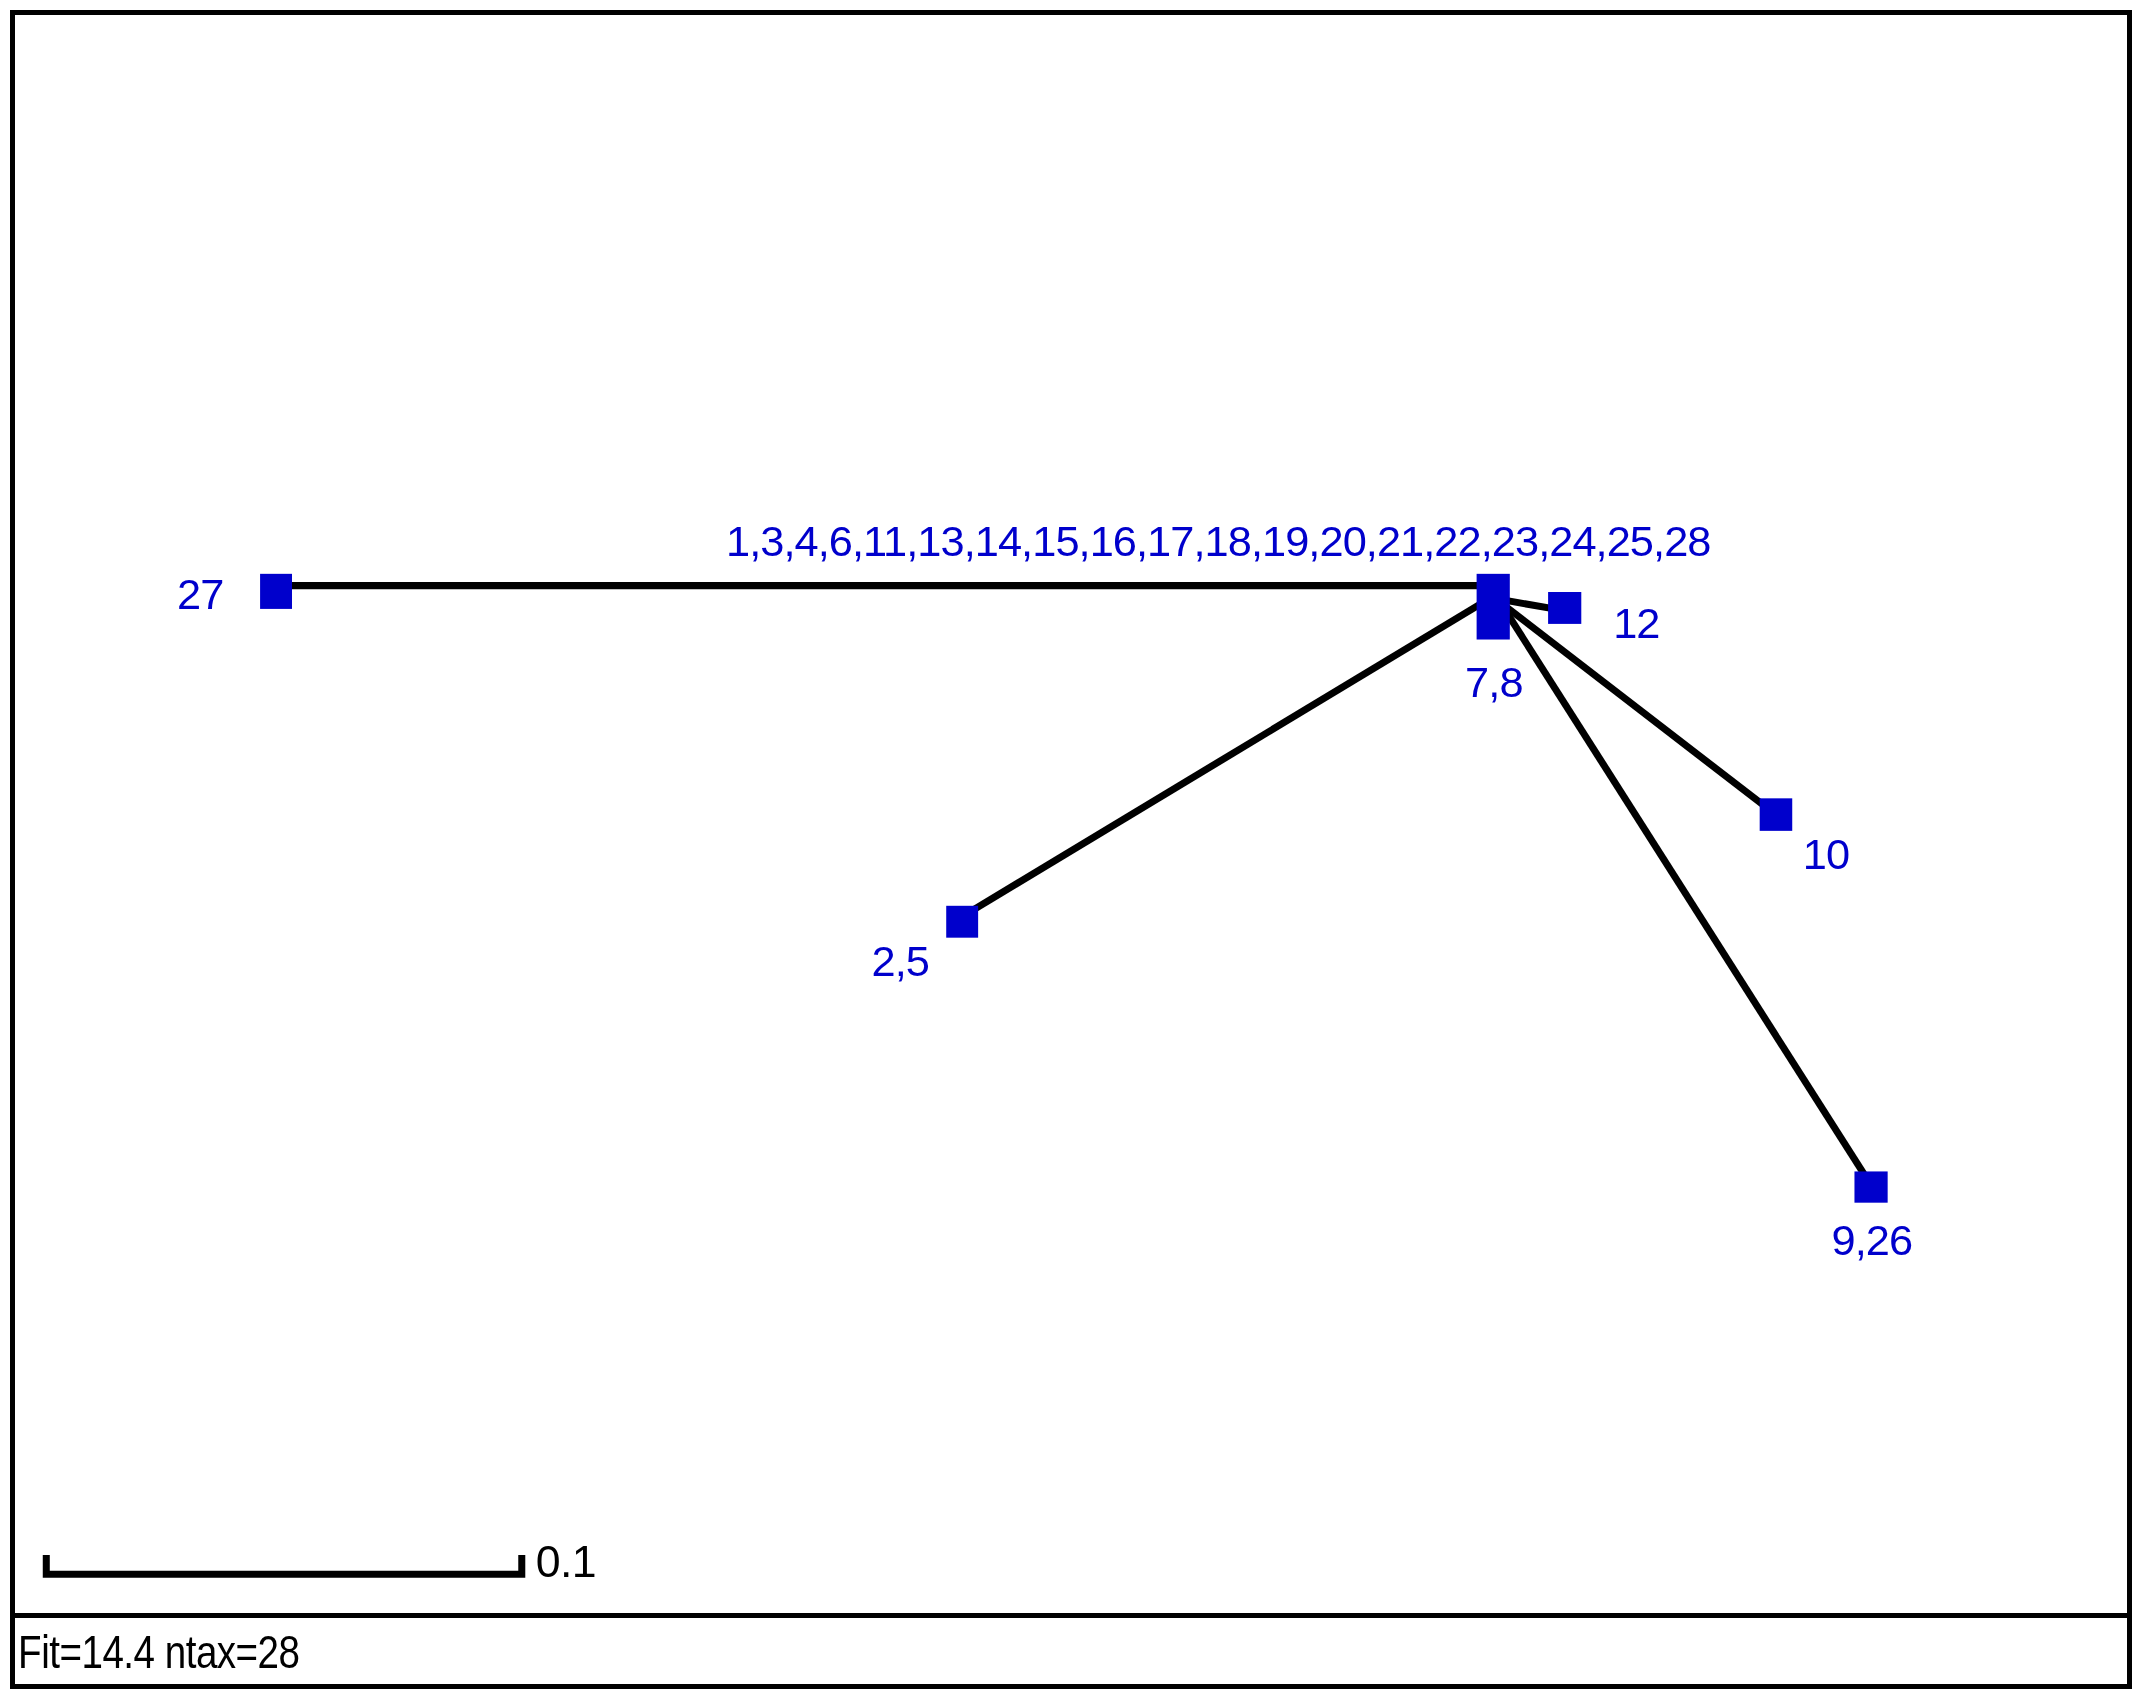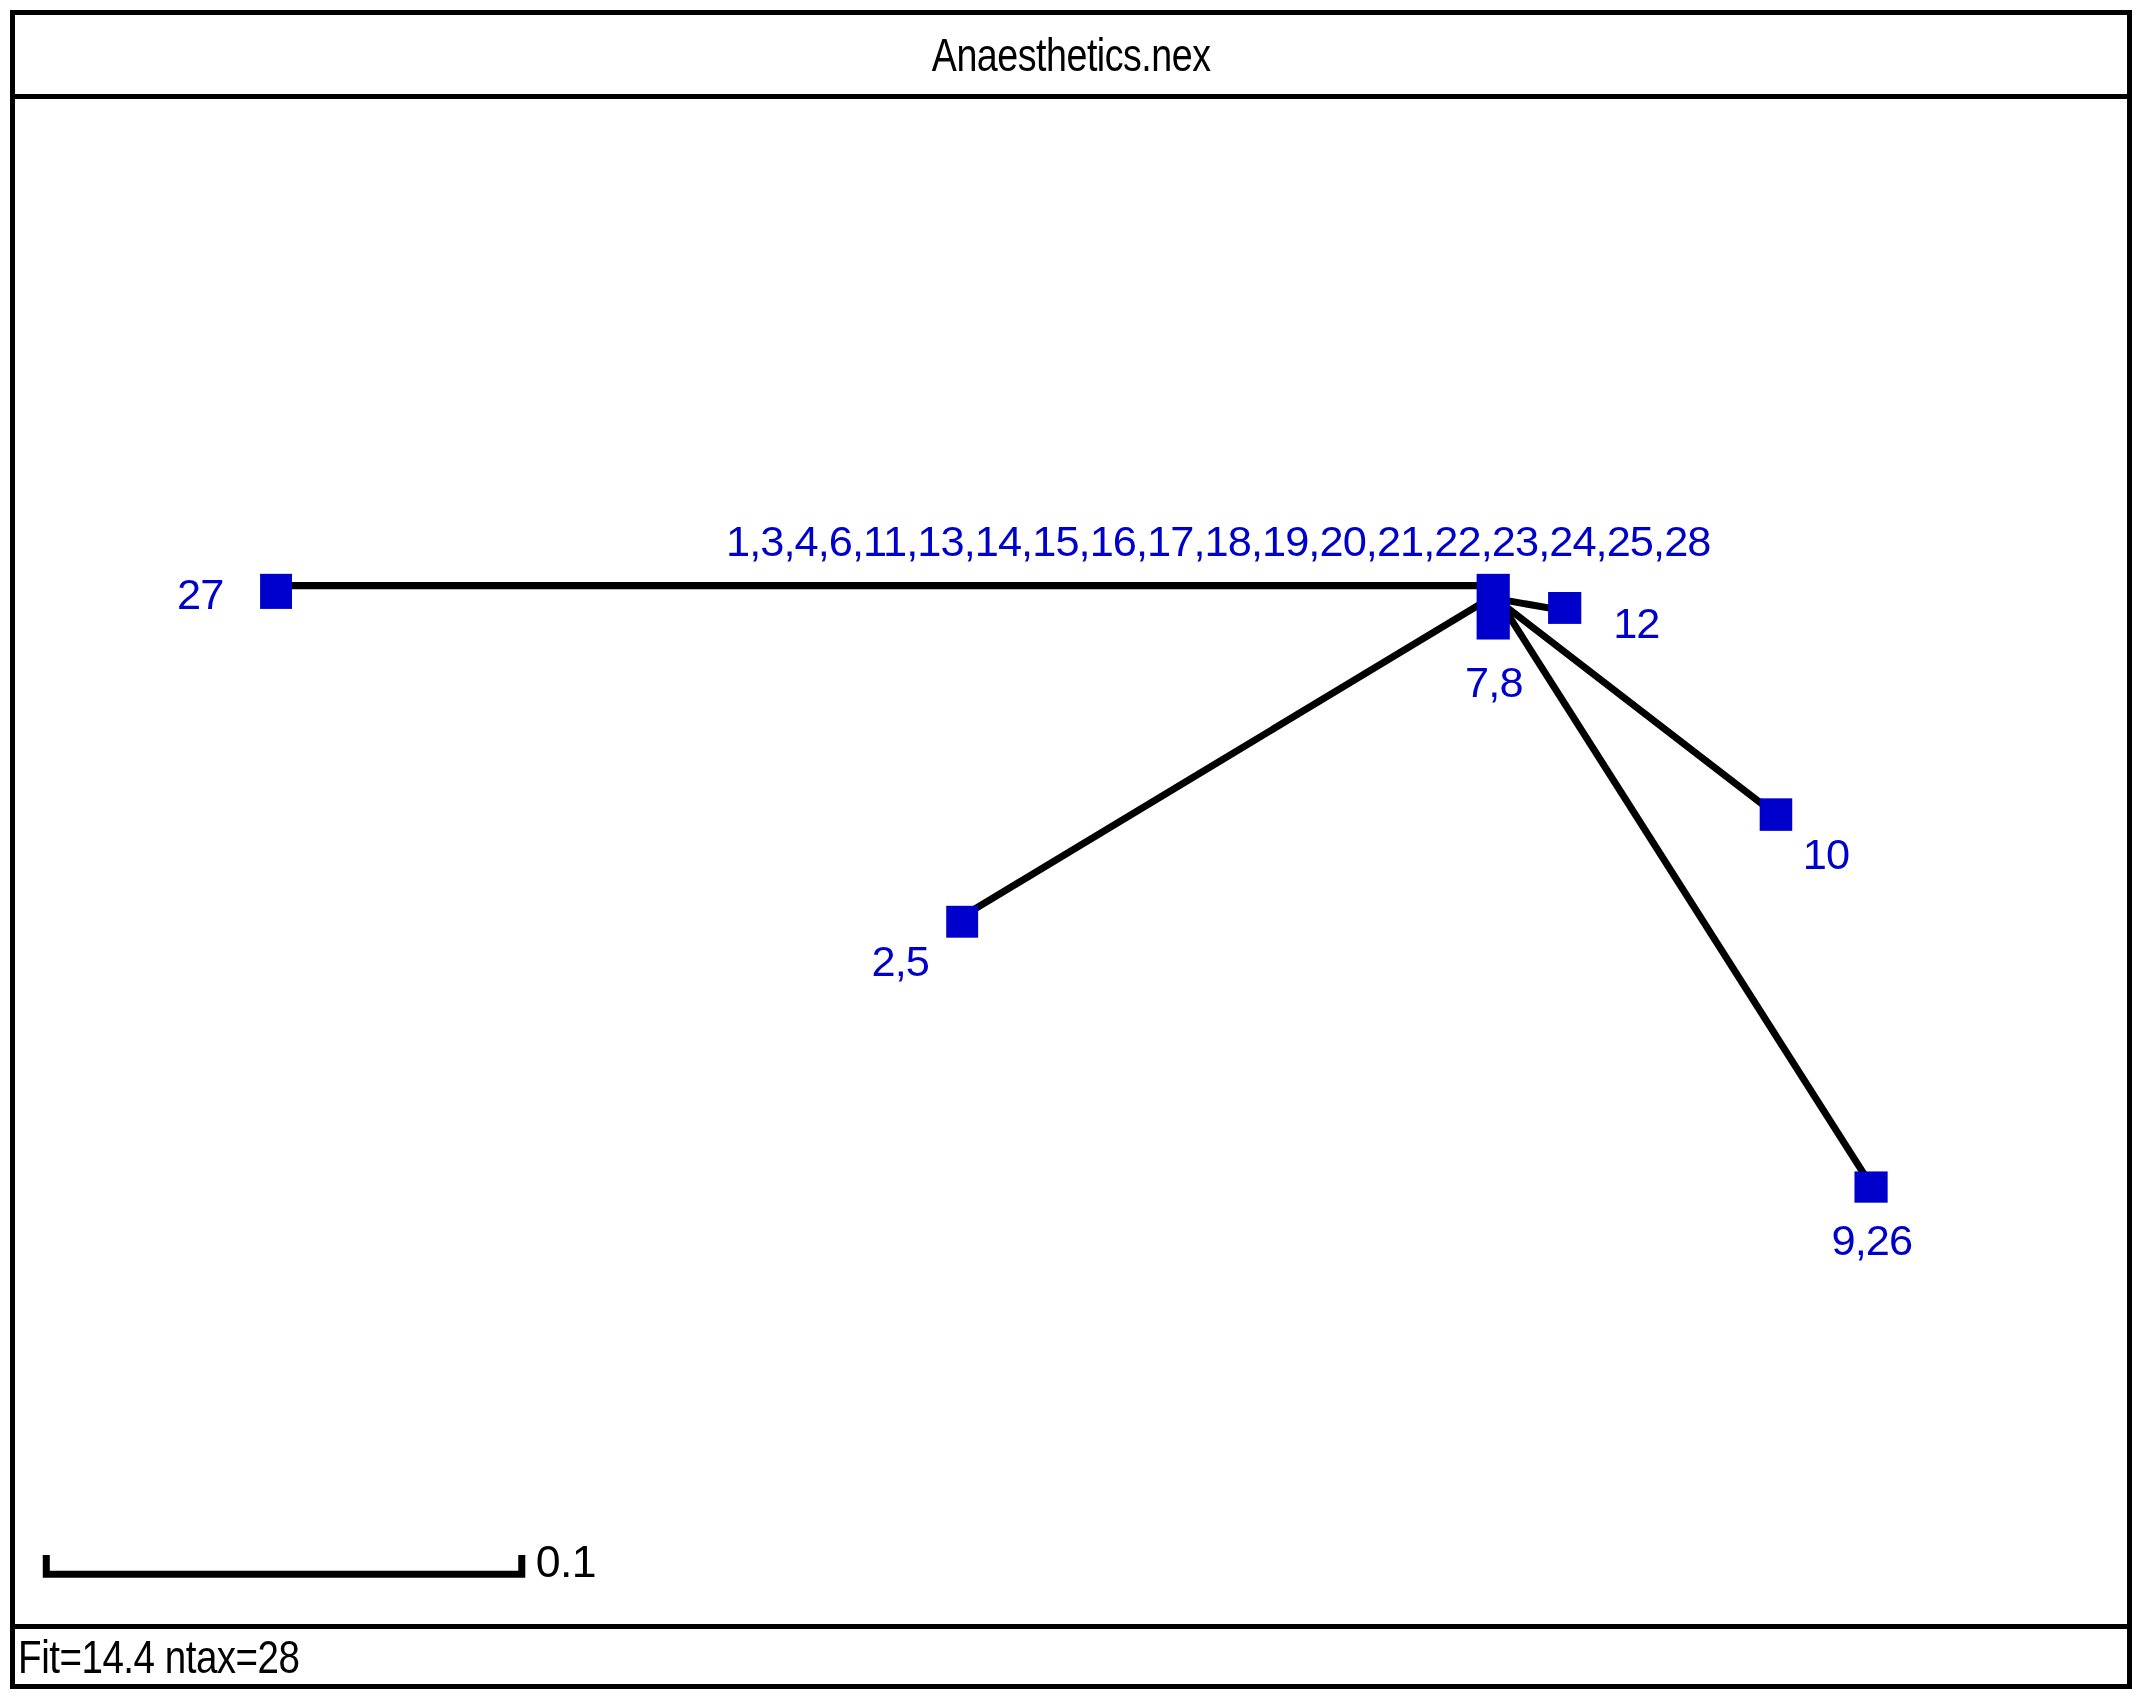--- a/index.html
+++ b/index.html
@@ -101,21 +101,21 @@
     font-size: 70px;
     letter-spacing: -1px;
   }
 
   
   #status-bar {
     position: absolute;
     left: 0;
     right: 0;
     bottom: 0;
-    height: 60px;
+    height: 71px;
     border-top: 5.1px solid #000000;
     box-sizing: border-box;
     display: flex;
     align-items: center;
     background: #ffffff;
   }
   #status-text {
     font-family: "Liberation Sans Narrow", "Liberation Sans", sans-serif;
     font-size: 47px;
     color: #000000;
@@ -124,23 +124,20 @@
     transform: scaleX(0.82);
     transform-origin: left center;
     white-space: nowrap;
   }
 </style>
 </head>
 <body>
 
 <div id="window-frame">
 
-  <div id="title-bar">
-    <span id="title-text">Anaesthetics.nex</span>
-  </div>
 
   <div id="network-canvas">
     <svg id="network-svg" viewBox="16 155 3309 2366" preserveAspectRatio="none">
 
       <g id="edges-group">
           <line x1="2332" y1="918" x2="430" y2="918" class="edge-line" stroke="#000000"></line>
           <line x1="2345" y1="940" x2="2448" y2="958" class="edge-line" stroke="#000000"></line>
           <line x1="2348" y1="948" x2="2772" y2="1275" class="edge-line" stroke="#000000"></line>
           <line x1="2348" y1="952" x2="2922" y2="1855" class="edge-line" stroke="#000000"></line>
           <line x1="2340" y1="930" x2="1508" y2="1432" class="edge-line" stroke="#000000"></line>

